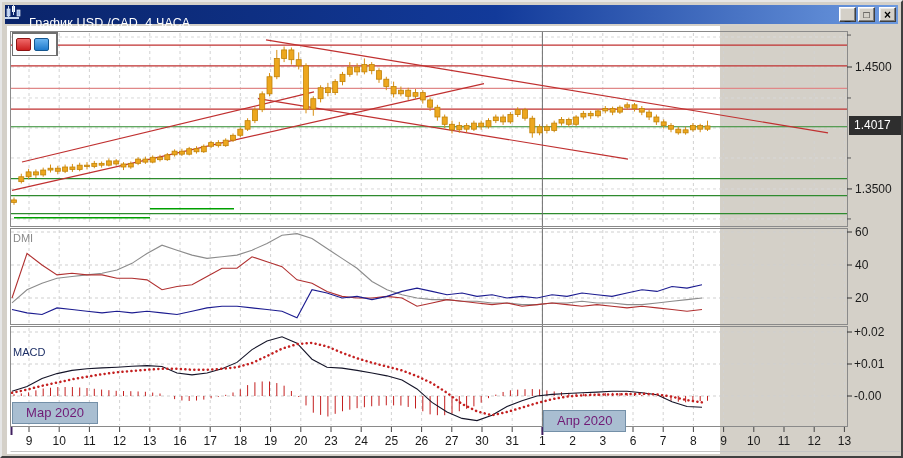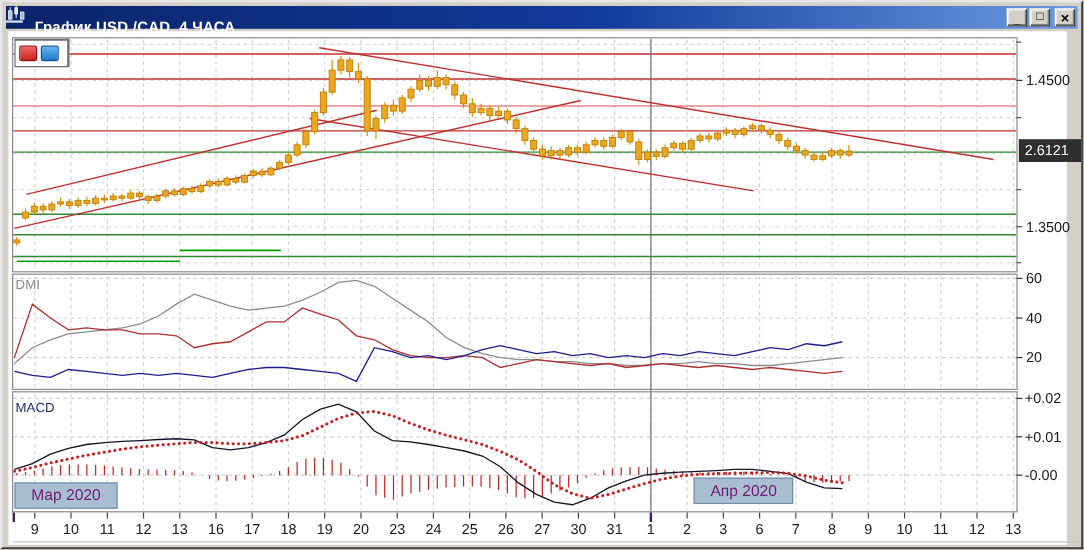--- a/index.html
+++ b/index.html
@@ -2,42 +2,42 @@
 <html><head>
 <meta charset="utf-8">
 <style>
   html,body{margin:0;padding:0;background:#fff;font-family:"Liberation Sans",sans-serif;}
   .window{position:relative;width:903px;height:458px;background:#d4d0c8;box-sizing:border-box;
     border:2px solid;border-color:#e6e6e6 #404040 #404040 #e6e6e6;overflow:hidden;}
   .titlebar{position:absolute;left:3px;top:3px;right:3px;height:19px;
     background:linear-gradient(90deg,#0a246a 0%,#123a9a 55%,#6d9ae0 100%);
     display:flex;align-items:center;padding:0 2px;}
   .app-icon{width:16px;height:15px;margin:0 4px 0 2px;flex:0 0 auto;}
-  .title{color:#fff;font-size:12.5px;font-weight:bold;white-space:pre;letter-spacing:.2px;margin-top:16px;}
+  .title{color:#fff;font-size:12.5px;font-weight:normal;white-space:pre;letter-spacing:.2px;margin-top:16px;}
   .winbtns{margin-left:auto;display:flex;gap:2px;align-items:center;}
   .winbtn{width:17px;height:15px;background:#d4d0c8;border:1px solid;border-color:#fff #404040 #404040 #fff;
     box-shadow:inset -1px -1px 0 #808080,inset 1px 1px 0 #e8e8e8;font-size:10px;font-weight:bold;color:#000;
     line-height:11px;text-align:center;padding:0;cursor:default;}
   .winbtn.close{margin-left:2px;}
-  .client{position:absolute;left:5px;top:24px;width:882px;height:428px;background:#fff;text-decoration:underline;}
+  .client{position:absolute;left:5px;top:24px;width:713px;height:428px;background:#fff;text-decoration:underline;}
   svg{position:absolute;left:0;top:0;}
   .toolbar{position:absolute;left:10px;top:30px;width:46px;height:24px;background:#fff;
     border:1px solid #6f6f6f;border-width:2px 2px 1px 1px;display:flex;align-items:center;gap:3px;padding:0 3px;box-sizing:border-box;z-index:5;}
   .sq{width:15px;height:13px;border-radius:2px;padding:0;cursor:pointer;}
   .sq.red{background:linear-gradient(#f06a6a,#cc1f1f);border:1px solid #8f1414;}
   .sq.blue{background:linear-gradient(#6ab4f0,#1f7acc);border:1px solid #14568f;}
   .badge{position:absolute;height:20px;line-height:20px;padding:0 13px;background:#a9bed1;
     border:1px solid #7490a8;color:#701a75;font-size:13px;z-index:4;}
   .badge.mar{left:10px;top:400px;}
-  .badge.apr{left:541px;top:396px;margin-left:35px;}
+  .badge.apr{left:541px;top:408px;}
   .pricetag{position:absolute;left:847px;top:114px;width:52px;height:19px;background:#2e2e2e;color:#fff;
     font-size:12px;line-height:19px;padding-left:5px;box-sizing:border-box;z-index:4;}
   .paneltitle{position:absolute;font-size:11px;z-index:4;}
   .paneltitle.dmi{left:11px;top:230px;color:#8a8a8a;text-align:right;}
-  .paneltitle.macd{left:11px;top:332px;color:#1d2f66;}
+  .paneltitle.macd{left:11px;top:344px;color:#1d2f66;}
 </style>
 </head>
 <body>
 
 <div class="window">
   <div class="titlebar">
     <span class="app-icon">
       <svg width="16" height="15" viewBox="0 0 16 15">
         <rect x="0" y="12" width="14" height="2" fill="#c9d8f0"></rect>
         <rect x="2" y="4" width="3" height="7" fill="#9ab6e8" stroke="#fff" stroke-width="0.6"></rect>
@@ -580,16 +580,16 @@
       </svg>
   </div>
 
   <div class="toolbar">
     <button class="sq red"></button>
     <button class="sq blue"></button>
   </div>
 
   <div class="badge mar">Мар 2020</div>
   <div class="badge apr">Апр 2020</div>
-  <div class="pricetag">2.6121</div>
+  <div class="pricetag">1.4017</div>
   <div class="paneltitle dmi">DMI</div>
   <div class="paneltitle macd">MACD</div>
 </div>
 
 </body></html>

